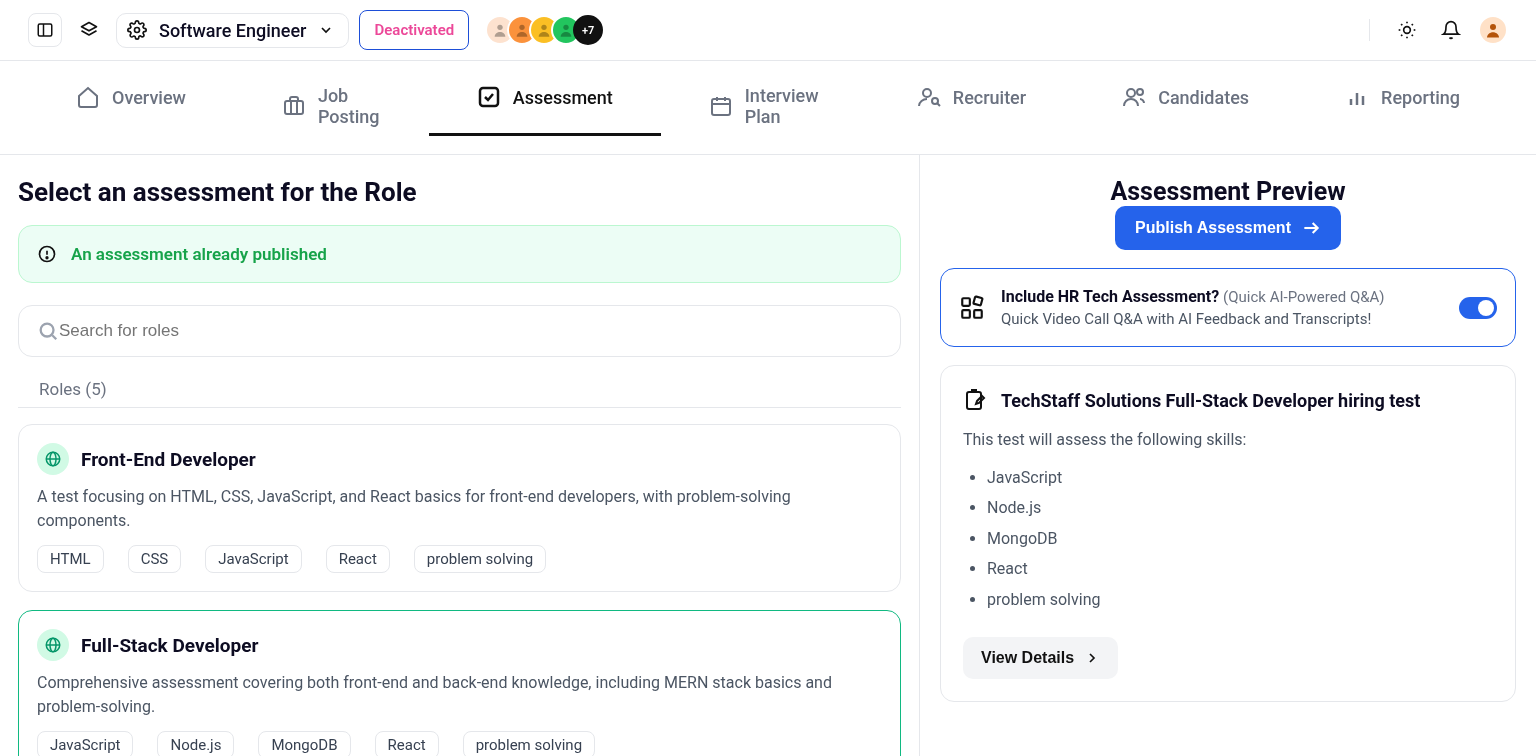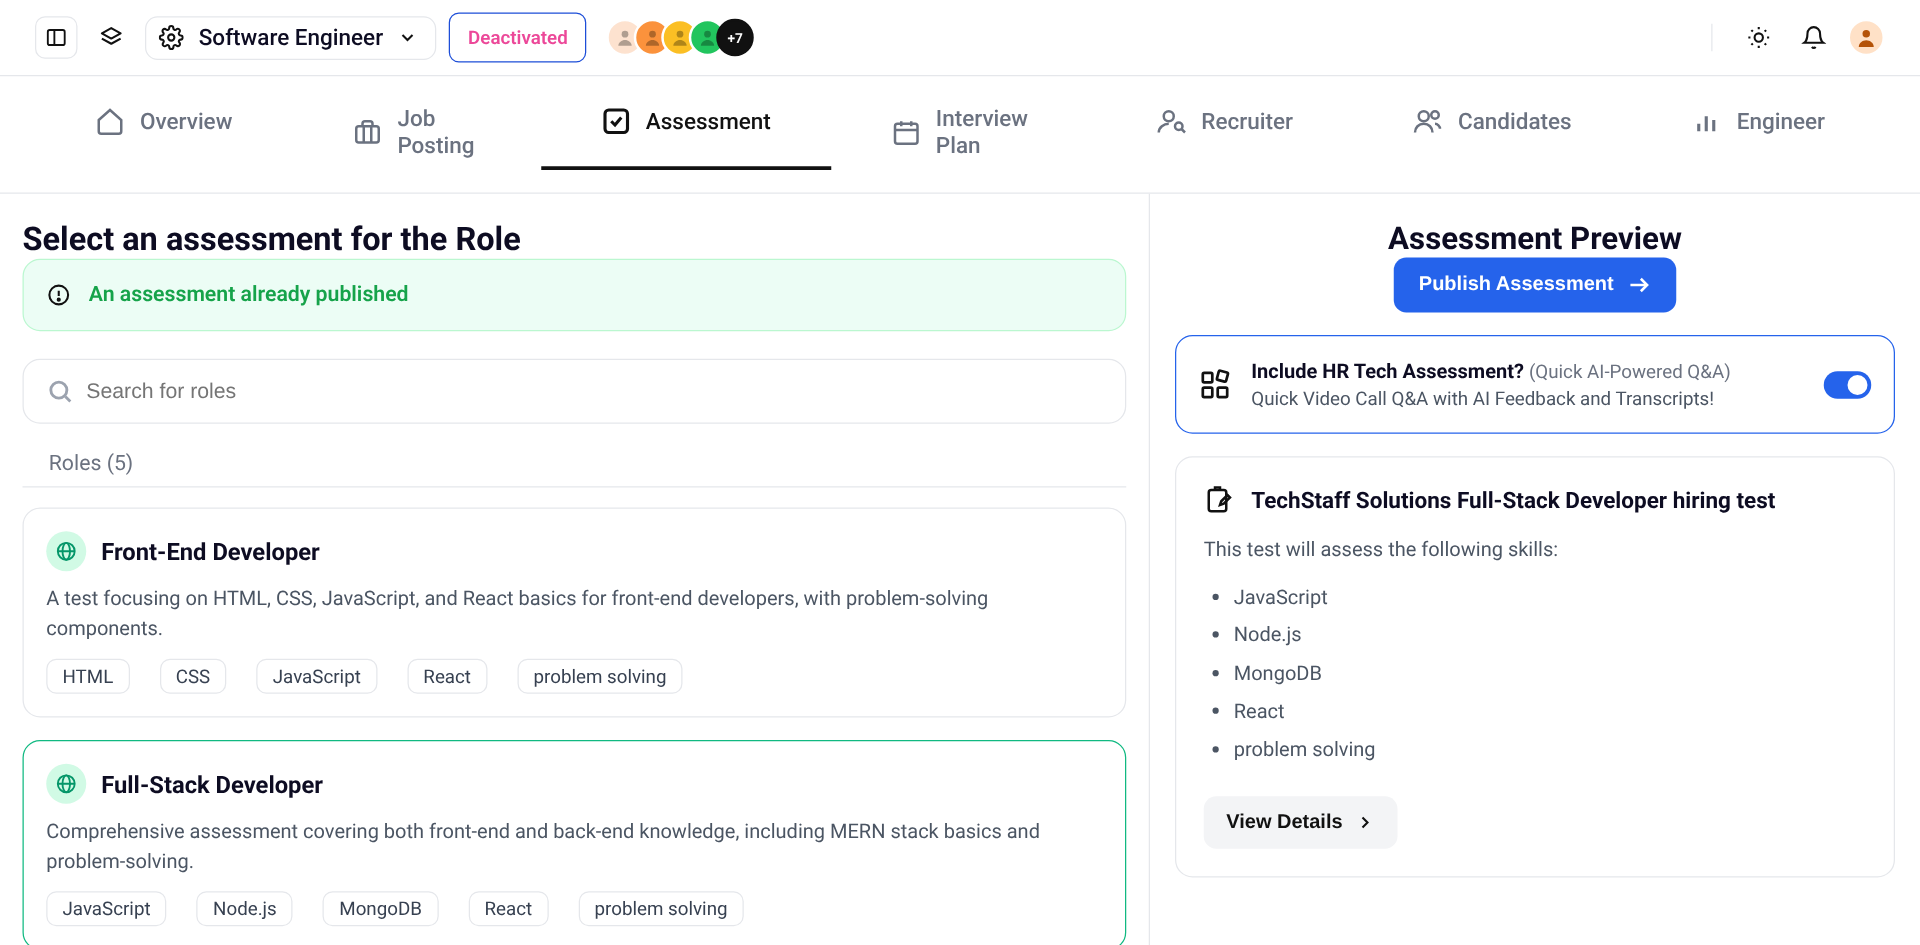--- a/index.html
+++ b/index.html
@@ -20,23 +20,23 @@
 
 .tabs { display: flex; align-items: flex-start; padding: 0 28px; border-bottom: 1px solid #e5e7eb; gap: 0; }
 .tab { display: flex; align-items: center; gap: 12px; padding: 24px 48px; font-size: 18px; font-weight: 500; color: #6b7280; cursor: pointer; border-bottom: 3px solid transparent; }
 .tab.active { color: #111; border-bottom: 3px solid #111; }
 .tab svg { flex-shrink: 0; }
 
 .main { display: flex; }
 .left-col { flex: 1; padding: 22px 18px 22px 18px; border-right: 1px solid #e5e7eb; }
 .right-col { width: 616px; padding: 22px 20px; }
 
-.page-title { font-size: 26px; font-weight: 700; }
+.page-title { font-size: 26px; font-weight: 700; margin-bottom: 18px; }
 .alert-box { display: flex; align-items: center; gap: 14px; border: 1px solid #bbf7d0; background: #ecfdf5; color: #16a34a; border-radius: 14px; padding: 18px; font-size: 17px; font-weight: 600; margin-bottom: 22px; }
-.search-wrap { display: flex; align-items: center; gap: 10px; border: 1px solid #e5e7eb; border-radius: 14px; padding: 14px 18px; margin-bottom: 22px; }
+.search-wrap { display: flex; align-items: center; border: 1px solid #e5e7eb; border-radius: 14px; padding: 14px 18px; margin-bottom: 22px; }
 .search-wrap input { border: none; outline: none; font-size: 17px; flex: 1; color: #6b7280; }
 .section-label { display:block; font-size: 17px; color: #6b7280; margin-bottom: 8px; margin-left: 21px; }
 .hr-line { border: none; border-top: 1px solid #e5e7eb; margin-bottom: 16px; }
 
 .role-card { border: 1px solid #e5e7eb; border-radius: 14px; padding: 18px; margin-bottom: 18px; cursor: pointer; }
 .role-card.selected { border: 1.5px solid #10b981; }
 .role-card .head { display: flex; align-items: center; gap: 12px; margin-bottom: 10px; }
 .role-icon { width: 32px; height: 32px; border-radius: 50%; background: #d1fae5; display:flex; align-items:center; justify-content:center; color:#059669; }
 .role-title { font-size: 19px; font-weight: 700; }
 .role-desc { font-size: 16px; color: #4b5563; line-height: 1.5; margin-bottom: 12px; }
@@ -193,21 +193,21 @@
         <path d="M22 18c0-2-2-4-4-4"></path>
       </svg>
       <span>Candidates</span>
     </div>
     <div class="tab">
       <svg width="24" height="24" viewBox="0 0 24 24" fill="none" stroke="currentColor" stroke-width="2.5">
         <line x1="6" y1="20" x2="6" y2="14"></line>
         <line x1="12" y1="20" x2="12" y2="8"></line>
         <line x1="18" y1="20" x2="18" y2="11"></line>
       </svg>
-      <span>Engineer</span>
+      <span>Reporting</span>
     </div>
   </div>
 
 <div class="main">
   <div class="left-col">
     <h1 class="page-title">Select an assessment for the Role</h1>
 
     <div class="alert-box">
       <svg width="20" height="20" viewBox="0 0 24 24" fill="none" stroke="#111" stroke-width="2">
           <circle cx="12" cy="12" r="9"></circle>

